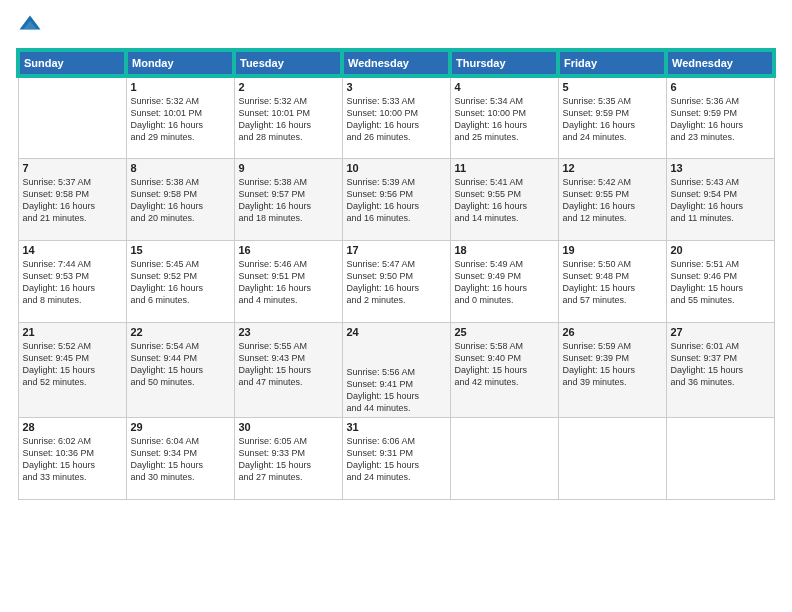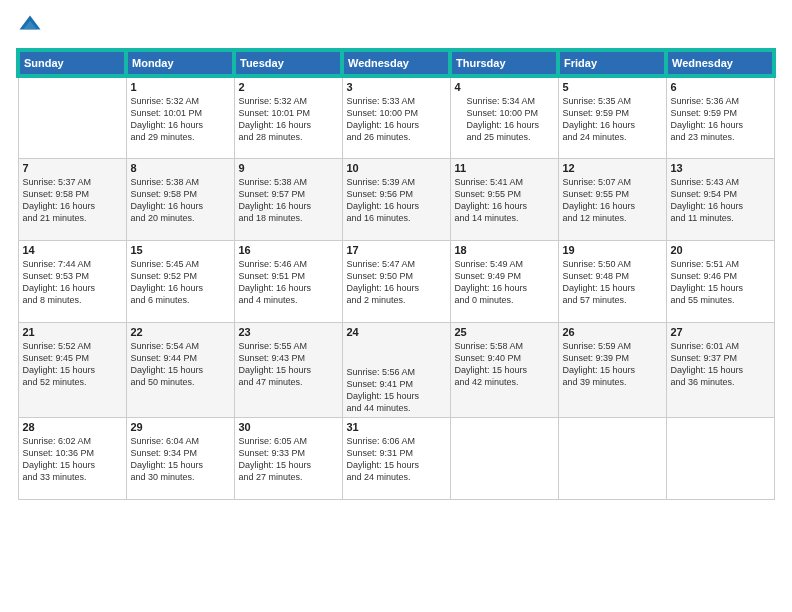--- a/index.html
+++ b/index.html
@@ -150,21 +150,21 @@
           </td>
           <td>
             <span class="day-num">3</span>
             <div class="day-info" style="white-space: pre-line;">Sunrise: 5:33 AM
 Sunset: 10:00 PM
 Daylight: 16 hours
 and 26 minutes.</div>
           </td>
           <td>
             <span class="day-num">4</span>
-            <div class="day-info" style="white-space: pre-line; margin-left: 12px;">Sunrise: 5:34 AM
+            <div class="day-info" style="white-space: pre-line;">Sunrise: 5:34 AM
 Sunset: 10:00 PM
 Daylight: 16 hours
 and 25 minutes.</div>
           </td>
           <td>
             <span class="day-num">5</span>
             <div class="day-info" style="white-space: pre-line;">Sunrise: 5:35 AM
 Sunset: 9:59 PM
 Daylight: 16 hours
 and 24 minutes.</div>
@@ -208,21 +208,21 @@
           </td>
           <td>
             <span class="day-num">11</span>
             <div class="day-info" style="white-space: pre-line;">Sunrise: 5:41 AM
 Sunset: 9:55 PM
 Daylight: 16 hours
 and 14 minutes.</div>
           </td>
           <td>
             <span class="day-num">12</span>
-            <div class="day-info" style="white-space: pre-line;">Sunrise: 5:07 AM
+            <div class="day-info" style="white-space: pre-line;">Sunrise: 5:42 AM
 Sunset: 9:55 PM
 Daylight: 16 hours
 and 12 minutes.</div>
           </td>
           <td>
             <span class="day-num">13</span>
             <div class="day-info" style="white-space: pre-line;">Sunrise: 5:43 AM
 Sunset: 9:54 PM
 Daylight: 16 hours
 and 11 minutes.</div>

